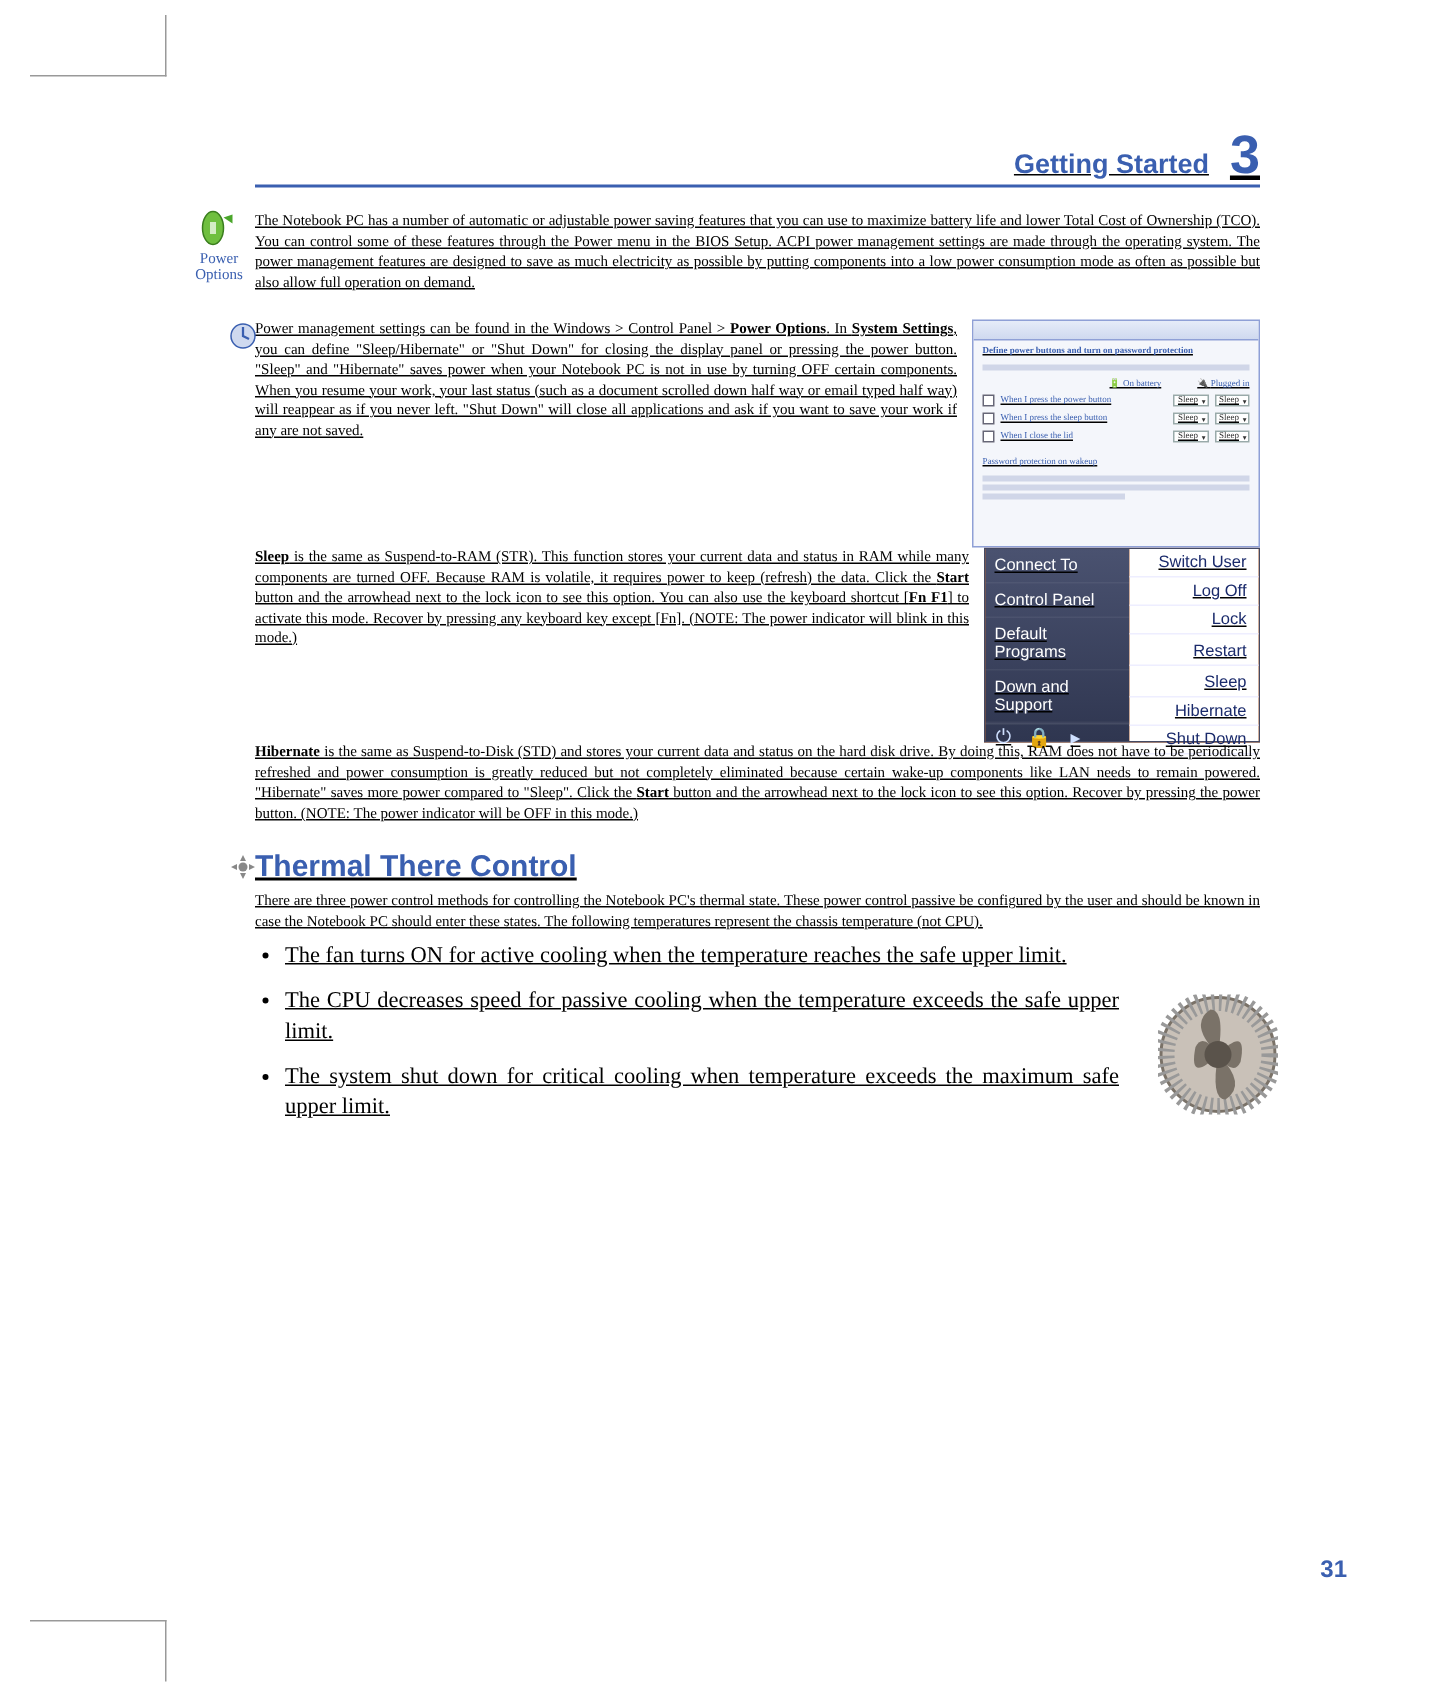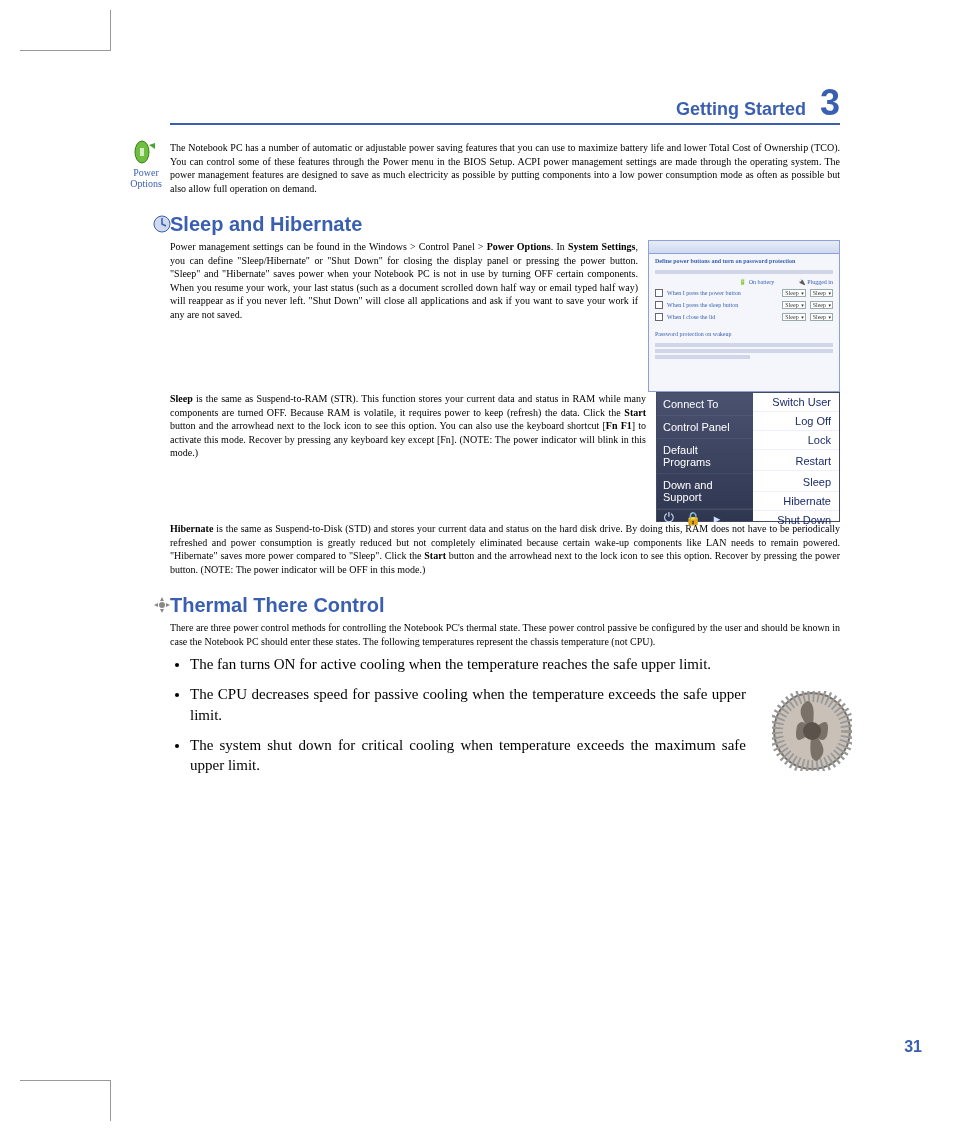--- a/index.html
+++ b/index.html
@@ -19,20 +19,21 @@
     height: 40px;
     border-right: 1px solid #999;
   }
   .crop-tl { top: 10px; border-bottom: 1px solid #999; }
   .crop-bl { bottom: 10px; border-top: 1px solid #999; }
   .content {
     position: absolute;
     left: 170px;
     top: 85px;
     width: 670px;
+    text-decoration: underline;
   }
   .topline {
     display: flex;
     align-items: baseline;
     justify-content: flex-end;
     border-bottom: 2px solid #3a5fb0;
     padding-bottom: 2px;
     margin-bottom: 16px;
   }
   .getting-started {
@@ -194,21 +195,21 @@
     text-align: justify;
   }
   ul.bullets li { margin-bottom: 10px; padding-right: 4px; line-height: 1.35; }
   .fan-figure {
     position: absolute;
     right: -12px;
     bottom: 0;
   }
   .page-num {
     position: absolute;
-    right: 32px;
+    right: 56px;
     bottom: 75px;
     color: #3a5fb0;
     font-family: Arial, Helvetica, sans-serif;
     font-weight: bold;
     font-size: 16px;
   }
   b { font-weight: bold; }
 </style>
 </head>
 <body>
@@ -235,21 +236,20 @@
     <p class="body-text">The Notebook PC has a number of automatic or adjustable power saving features that you can use to maximize battery life and lower Total Cost of Ownership (TCO). You can control some of these features through the Power menu in the BIOS Setup. ACPI power management settings are made through the operating system. The power management features are designed to save as much electricity as possible by putting components into a low power consumption mode as often as possible but also allow full operation on demand.</p>
   </div>
 
   <div class="section">
     <div class="margin-icon" style="left:-26px; top:2px;">
       <svg width="18" height="18" viewBox="0 0 18 18">
         <circle cx="9" cy="9" r="8" fill="#cfd9ef" stroke="#3a5fb0"></circle>
         <path d="M9 3 L9 9 L13 11" stroke="#3a5fb0" stroke-width="1.5" fill="none"></path>
       </svg>
     </div>
-    <h2 class="section-title">Sleep and Hibernate</h2>
 
     <div class="row">
       <p class="body-text">
         <span>Power management settings can be found in the Windows &gt; Control Panel &gt; </span><b>Power Options</b><span>. In </span><b>System Settings</b><span>, you can define "Sleep/Hibernate" or "Shut Down" for closing the display panel or pressing the power button. "Sleep" and "Hibernate" saves power when your Notebook PC is not in use by turning OFF certain components. When you resume your work, your last status (such as a document scrolled down half way or email typed half way) will reappear as if you never left. "Shut Down" will close all applications and ask if you want to save your work if any are not saved.</span>
       </p>
       <div class="screenshot-box">
         <div class="hdr"></div>
         <div class="sub">Define power buttons and turn on password protection</div>
         <div class="line"></div>
         <div class="rows">

